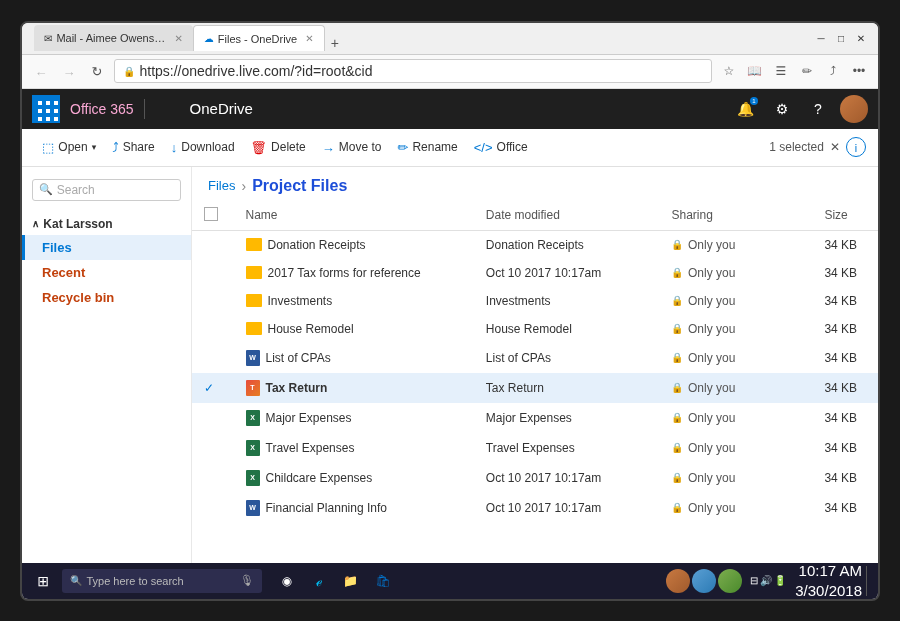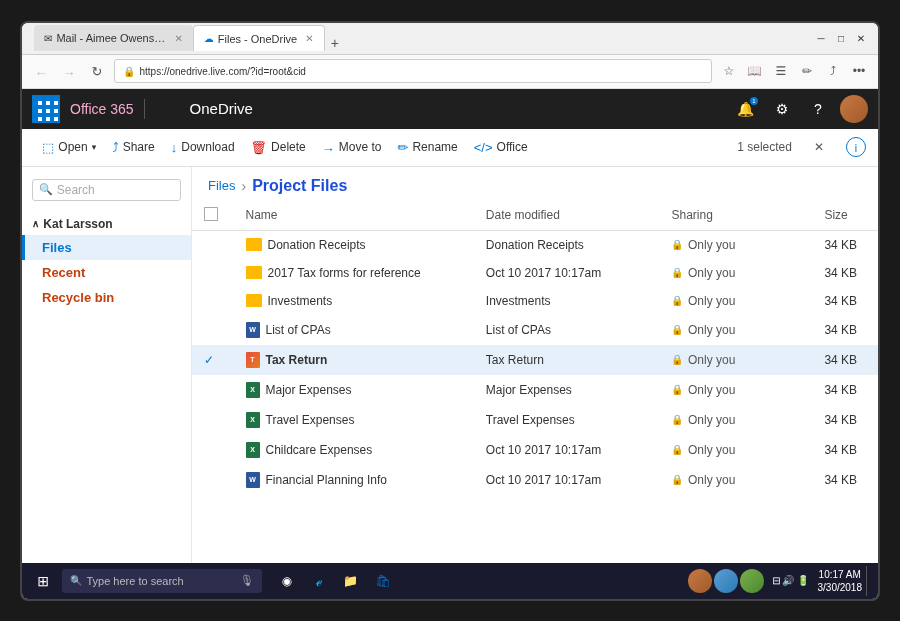--- a/index.html
+++ b/index.html
@@ -238,21 +238,21 @@
       display: flex;
       align-items: center;
       gap: 4px;
       white-space: nowrap;
     }
     .toolbar-btn .tb-icon { font-size: 13px; color: #0078d4; }
     .toolbar-right {
       margin-left: auto;
       display: flex;
       align-items: center;
-      gap: 22px;
+      gap: 6px;
       font-size: 12px;
       color: #555;
     }
     .selected-close {
       cursor: pointer;
       color: #555;
       font-size: 12px;
     }
     .info-btn {
       width: 20px; height: 20px;
@@ -481,22 +481,22 @@
     }
     .taskbar-system {
       display: flex;
       align-items: center;
       gap: 2px;
       font-size: 10px;
       color: #fff;
       padding: 0 4px;
     }
     .taskbar-time {
-      text-align: center;
-      font-size: 10px;
+      text-align: right;
+      font-size: 15px;
       color: #fff;
     }
     .taskbar-time div { line-height: 1.3; }
     .taskbar-show-desktop {
       width: 6px; height: 30px;
       border-left: 1px solid #555;
       cursor: pointer;
     }
   </style>
 </head>
@@ -525,21 +525,21 @@
         <button class="win-btn close">✕</button>
       </div>
     </div>
 
     <div class="address-bar">
       <button class="nav-btn disabled">←</button>
       <button class="nav-btn disabled">→</button>
       <button class="nav-btn">↻</button>
       <div class="url-bar">
         <span class="lock-icon">🔒</span>
-        <span style="font-size:10px;color:#333;">https://onedrive.live.com/?id=root&amp;cid</span>
+        <span style="font-size:14px;color:#333;">https://onedrive.live.com/?id=root&amp;cid</span>
       </div>
       <div class="address-actions">
         <button class="addr-btn">☆</button>
         <button class="addr-btn">📖</button>
         <button class="addr-btn">☰</button>
         <button class="addr-btn">✏</button>
         <button class="addr-btn">⤴</button>
         <button class="addr-btn">•••</button>
       </div>
     </div>
@@ -700,20 +700,37 @@
                     <span class="lock-small">🔒</span>
                     <span>Only you</span>
                   </div>
                 </td>
                 <td>34 KB</td>
               </tr>
               <tr>
                 <td class="check-col-cell"></td>
                 <td>
                   <div class="file-row-name">
+                    <span class="file-icon folder"></span>
+                    <span>House Remodel</span>
+                  </div>
+                </td>
+                <td>House Remodel</td>
+                <td>
+                  <div class="sharing-cell">
+                    <span class="lock-small">🔒</span>
+                    <span>Only you</span>
+                  </div>
+                </td>
+                <td>34 KB</td>
+              </tr>
+              <tr>
+                <td class="check-col-cell"></td>
+                <td>
+                  <div class="file-row-name">
                     <span class="file-icon word">W</span>
                     <span>List of CPAs</span>
                   </div>
                 </td>
                 <td>List of CPAs</td>
                 <td>
                   <div class="sharing-cell">
                     <span class="lock-small">🔒</span>
                     <span>Only you</span>
                   </div>

